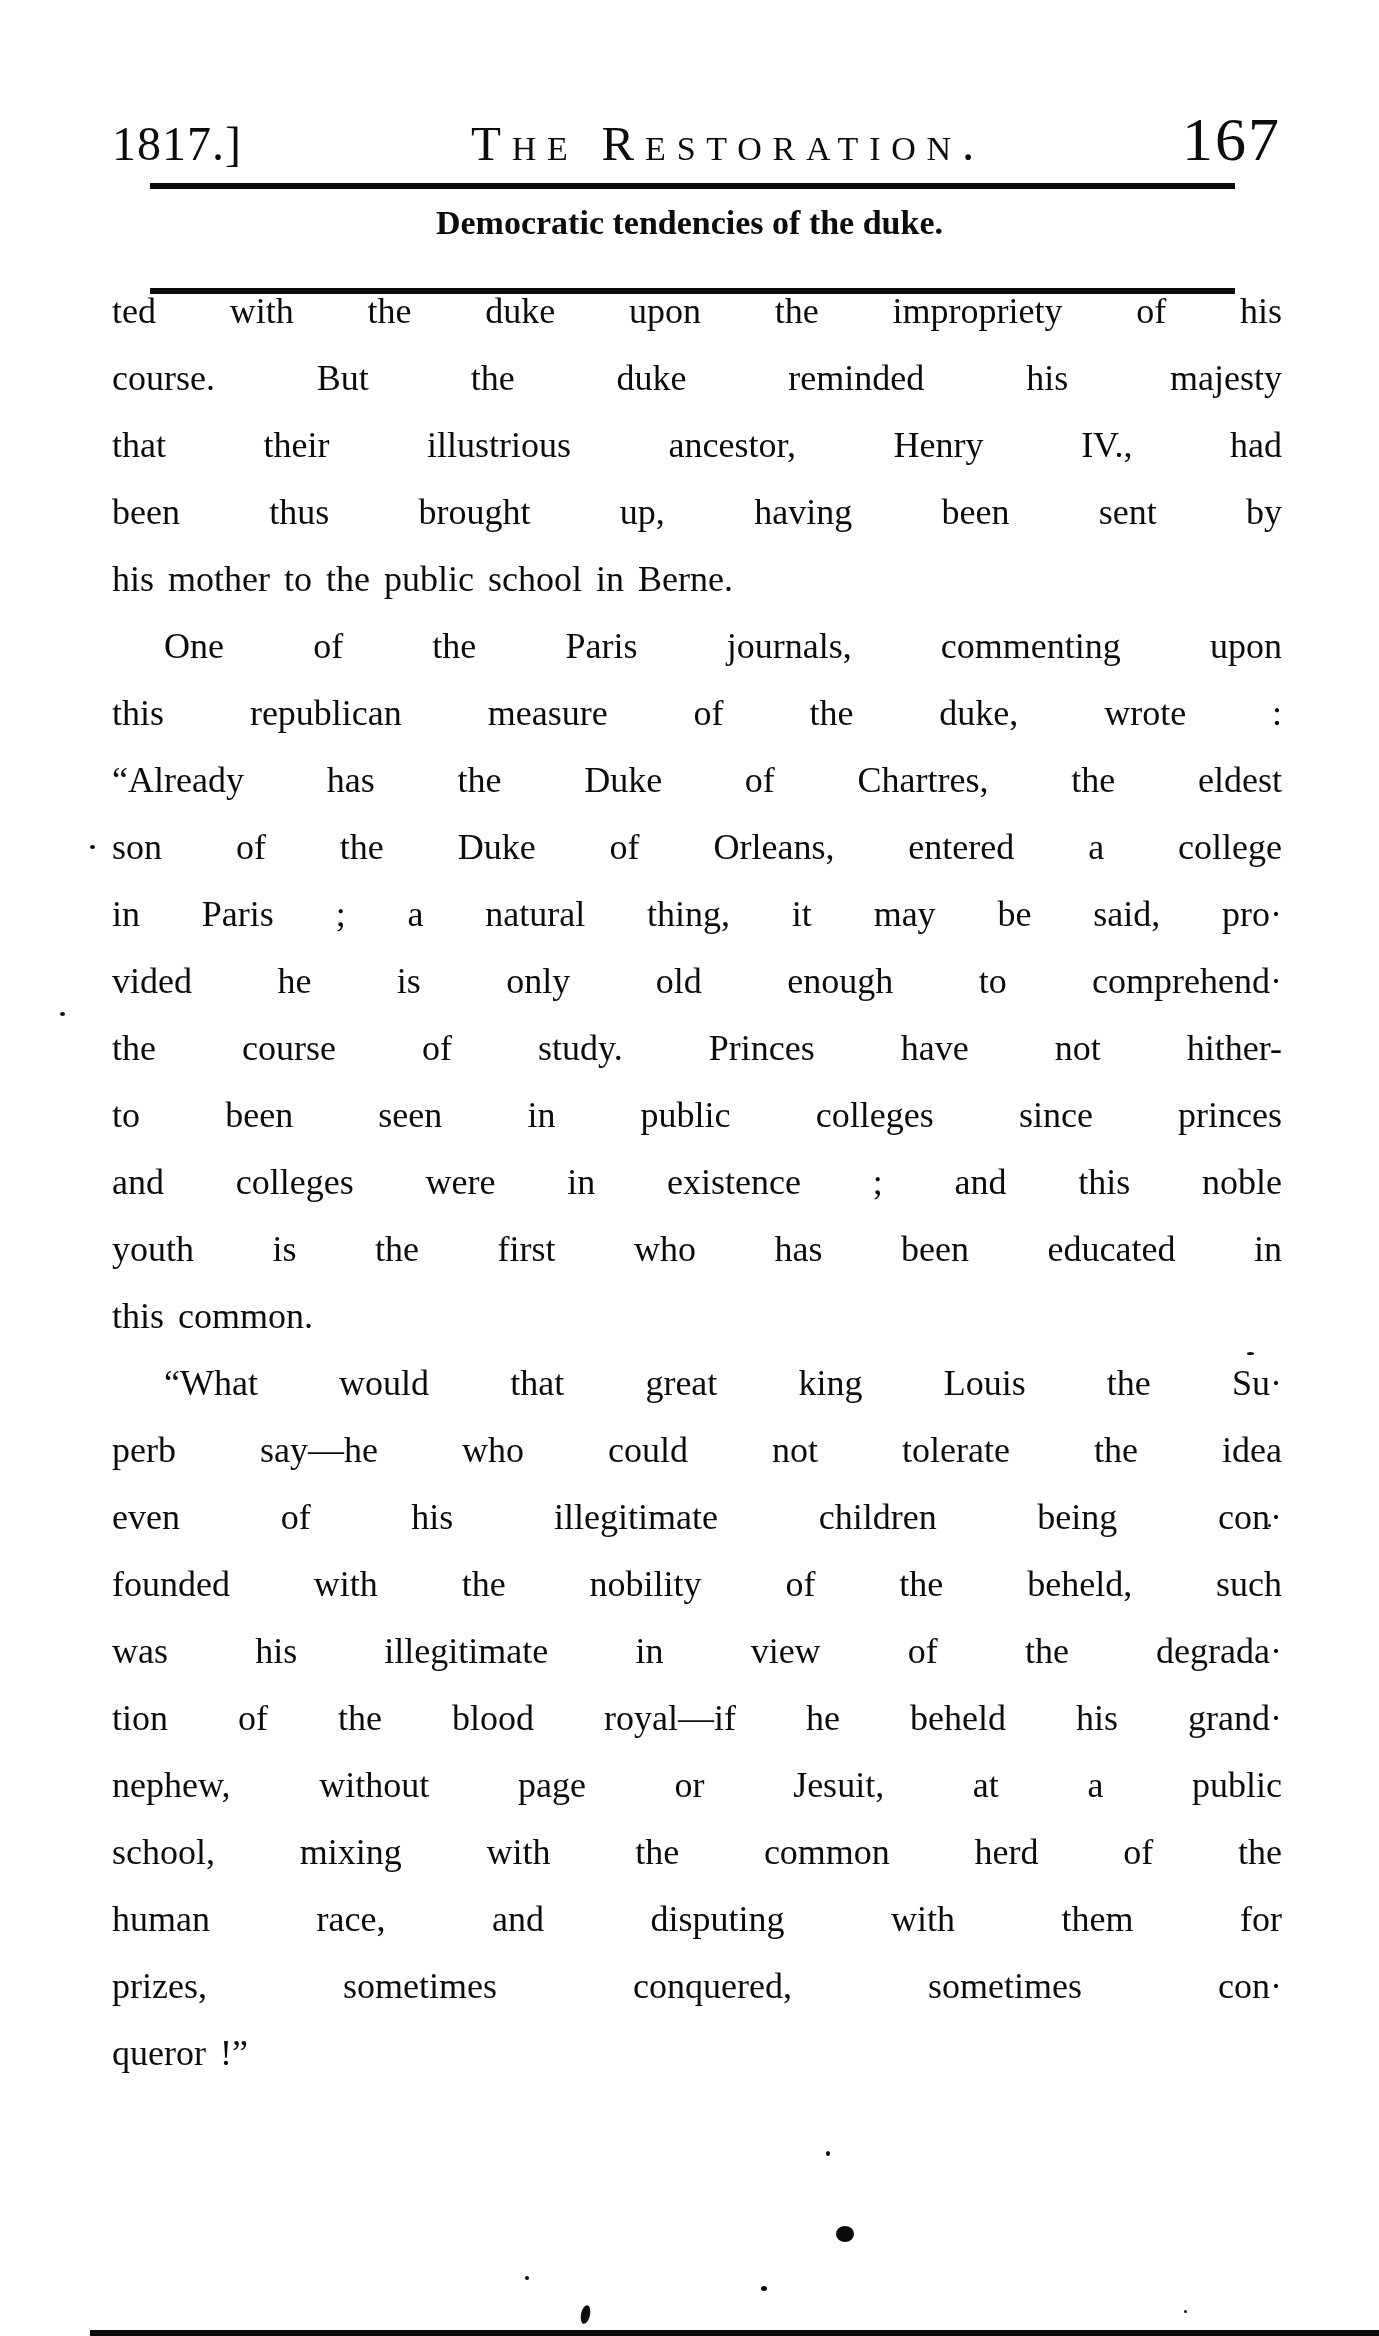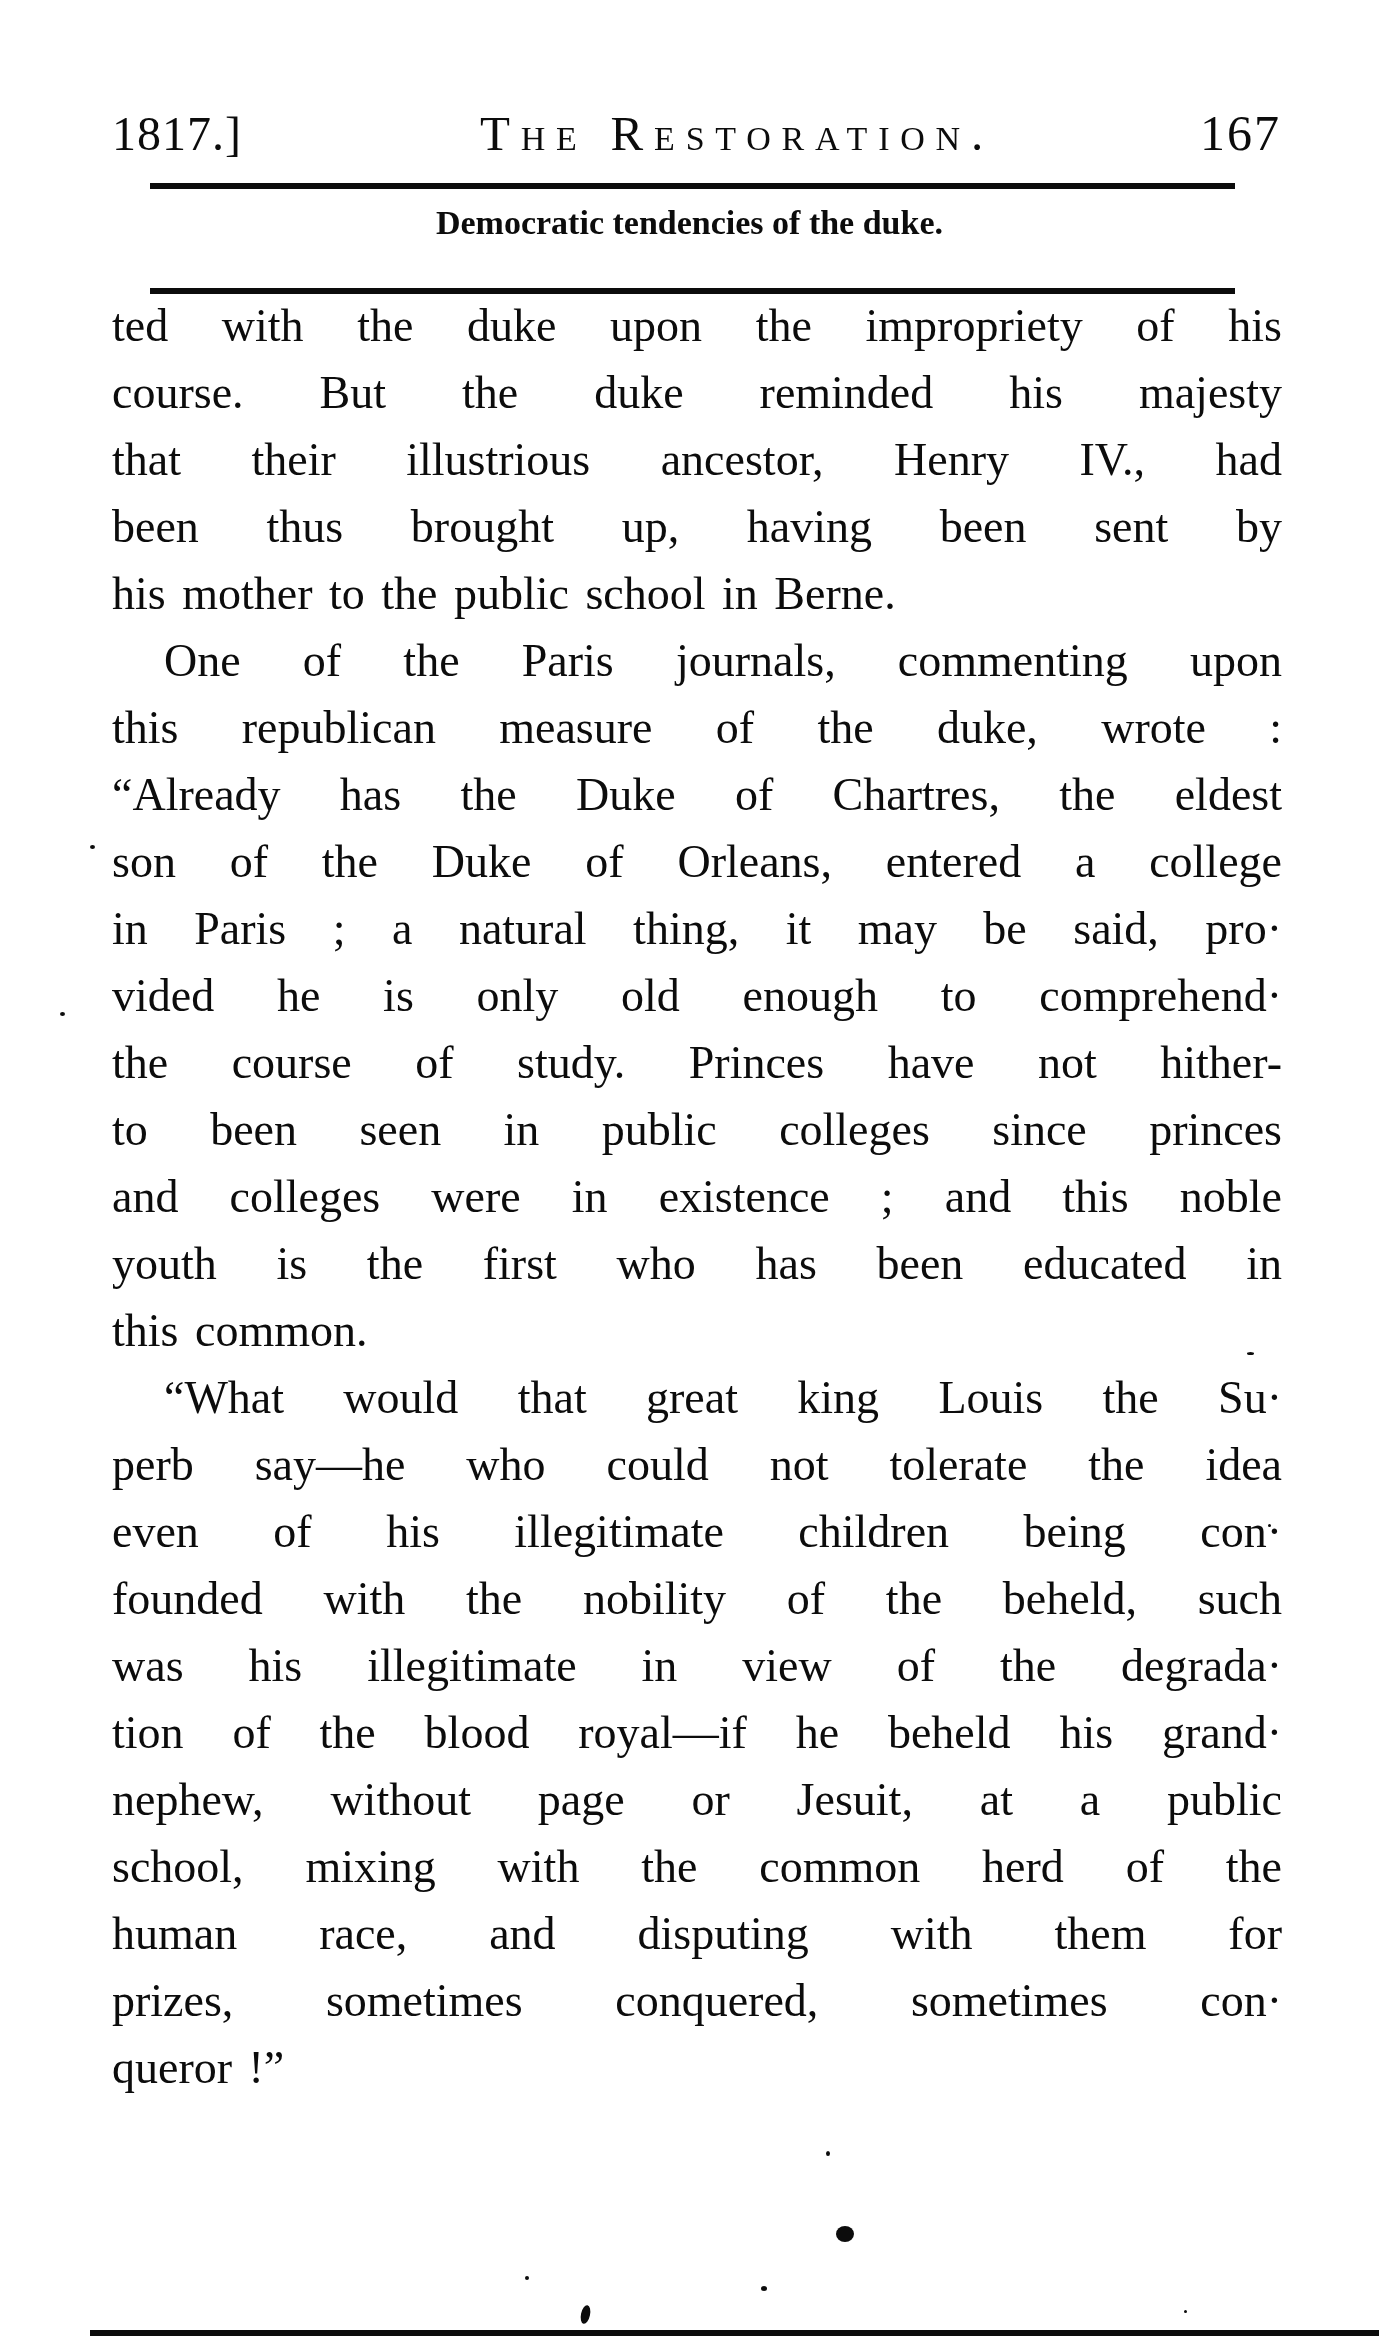--- a/index.html
+++ b/index.html
@@ -11,35 +11,35 @@
     font-family:"Liberation Serif","DejaVu Serif",serif;
     overflow:hidden;
   }
   
   .header {
     position:absolute; top:104px; left:112px; right:98px;
     display:flex; justify-content:space-between; align-items:baseline;
   }
   .header .year    { font-size:48px; letter-spacing:1px; }
   .header .title   { font-variant:small-caps; font-size:49px; letter-spacing:0.22em;margin-left:32px; }
-  .header .pageno  { font-size:50px; letter-spacing:2px; }
+  .header .pageno  { font-size:62px; letter-spacing:2px; }
   .rule {
     position:absolute; left:150px; width:1085px; height:6px;
     background:#0c0c0c;
   }
   .rule-top    { top:183px; }
   .rule-bottom { top:288px; }
   .running-head {
     position:absolute; top:204px; left:0; width:100%;
     text-align:center; font-weight:bold; font-size:34px;
   }
   
   .body-text {
-    position:absolute; top:292px; left:112px; width:1170px;
-    font-size:46px; line-height:67px;
+    position:absolute; top:278px; left:112px; width:1170px;
+    font-size:36px; line-height:67px;
     word-spacing:5px;
   }
   .para { margin:0; }
   .line { }
   .fill { text-align:justify; text-align-last:justify; }
   .last { text-align:left; }
   .indent { padding-left:52px; }
   
   .speck { position:absolute; background:#0c0c0c; border-radius:50%; }
   .sp1  { left:90px;   top:845px;  width:5px;  height:4px; }

